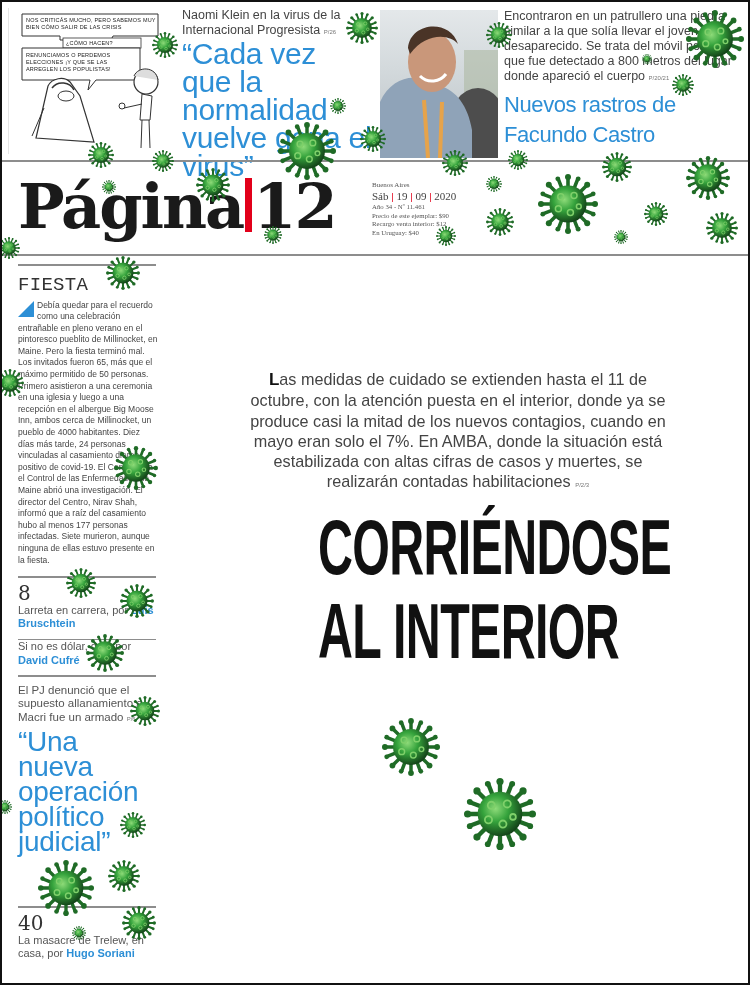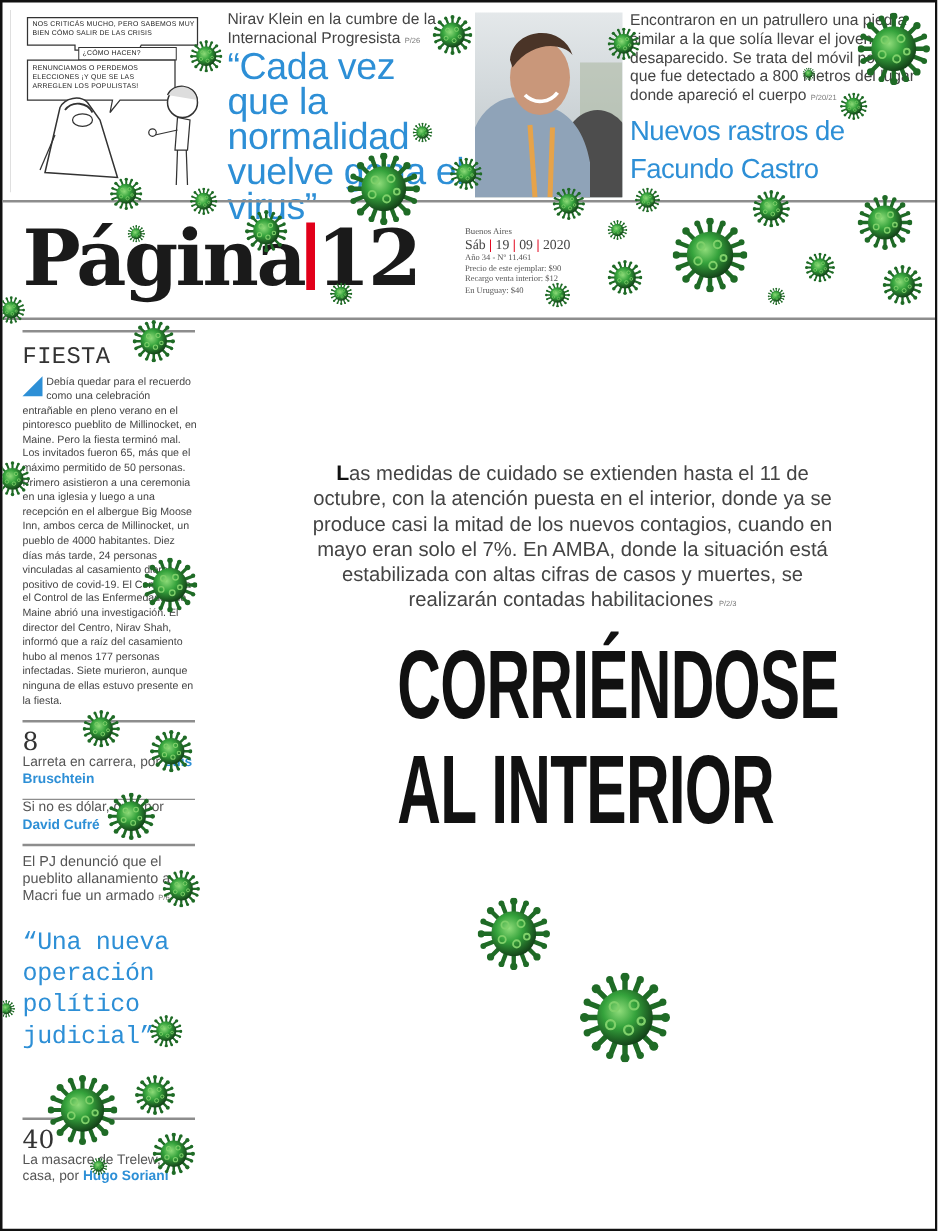--- a/index.html
+++ b/index.html
@@ -69,21 +69,21 @@
     color: #444; margin-top: 4px; text-align: left; position: relative;
   }
   .fiesta-body .tri {
     float: left; width: 0; height: 0; margin: 1px 3px 0 0;
     border-left: 16px solid transparent; border-bottom: 16px solid #2d8fd6;
   }
   .num { font-family: "DejaVu Serif", serif; font-size: 20px; line-height: 22px; color: #333; margin-top: 4px; }
   .brief { font-family: "Liberation Sans", sans-serif; font-size: 11px; line-height: 13.5px; color: #555; }
   .brief .author { color: #2d8fd6; font-weight: bold; }
   .pj-kicker { font-family: "Liberation Sans", sans-serif; font-size: 11.5px; line-height: 13.5px; color: #555; margin-top: 7px; }
-  .pj-quote { font-family: Liberation Mono, monospace; font-size: 20px; line-height: 25px; color: #2d8fd6; margin-top: 16px; letter-spacing: -0.3px; }
+  .pj-quote { font-family: Liberation Sans, sans-serif; font-size: 28px; line-height: 25px; color: #2d8fd6; margin-top: 3px; letter-spacing: -0.3px; }
 
   
   .lead {
     position: absolute; left: 238px; top: 367px; width: 436px;
     font-family: "Liberation Sans", sans-serif; font-size: 16.2px; line-height: 20.3px;
     color: #444; text-align: center;
   }
   .lead .drop { font-weight: bold; color: #111; font-size: 17px; }
   .headline {
     position: absolute; left: 230px; top: 503px; width: 452px; text-align: left;
@@ -176,21 +176,21 @@
         <line x1="134" y1="96" x2="116" y2="100" stroke="#333"></line>
         <circle cx="114" cy="98" r="3" fill="#fff" stroke="#333"></circle>
         <path d="M0 0 V146" stroke="#ccc"></path>
       </svg>
       <div class="bubble-text" style="left:18px;top:9px;width:130px;">Nos criticás mucho, pero sabemos muy bien cómo salir de las crisis</div>
       <div class="bubble-text" style="left:58px;top:32px;width:74px;">¿Cómo hacen?</div>
       <div class="bubble-text" style="left:18px;top:44px;width:112px;">Renunciamos o perdemos elecciones ¡y que se las arreglen los populistas!</div>
     </div>
 
     <div class="klein-kicker sans">
-      <span>Nirav Klein en la cumbre de la Internacional Progresista</span>
+      <span>Naomi Klein en la virus de la Internacional Progresista</span>
       <span class="pref">P/26</span>
     </div>
     <div class="klein-quote sans">“Cada vez que la normalidad vuelve gana el virus”</div>
 
     <div class="photo">
       <svg width="118" height="148" viewBox="0 0 118 148">
         <rect x="84" y="40" width="34" height="108" fill="#aeb9a4" opacity="0.6"></rect>
         <ellipse cx="98" cy="118" rx="30" ry="40" fill="#4d4d4d"></ellipse>
         <path d="M0 148 V92 C10 70 30 64 44 70 L60 76 C76 80 88 96 92 120 L92 148 Z" fill="#8fa3b8"></path>
         <path d="M44 90 L48 148" stroke="#e6a34a" stroke-width="4"></path>
@@ -248,21 +248,21 @@
       <div class="brief"><span>Larreta en carrera, por</span> <span class="author">Luis Bruschtein</span></div>
     </div>
 
     <div class="side-rule" style="margin-top:8px;"></div>
     <div>
       <div class="brief"><span>Si no es dólar, qué, por</span> <span class="author">David Cufré</span></div>
     </div>
 
     <div class="side-rule" style="margin-top:8px;"></div>
     <div class="pj-kicker">
-      <span>El PJ denunció que el pueblito allanamiento a Macri fue un armado</span>
+      <span>El PJ denunció que el supuesto allanamiento a Macri fue un armado</span>
       <span class="pref">P/6</span>
     </div>
     <div class="pj-quote">“Una nueva operación político judicial”</div>
 
     <div class="side-rule" style="margin-top:52px;"></div>
     <div>
       <div class="num">40</div>
       <div class="brief"><span>La masacre de Trelew, en casa, por</span> <span class="author">Hugo Soriani</span></div>
     </div>
   </div>

